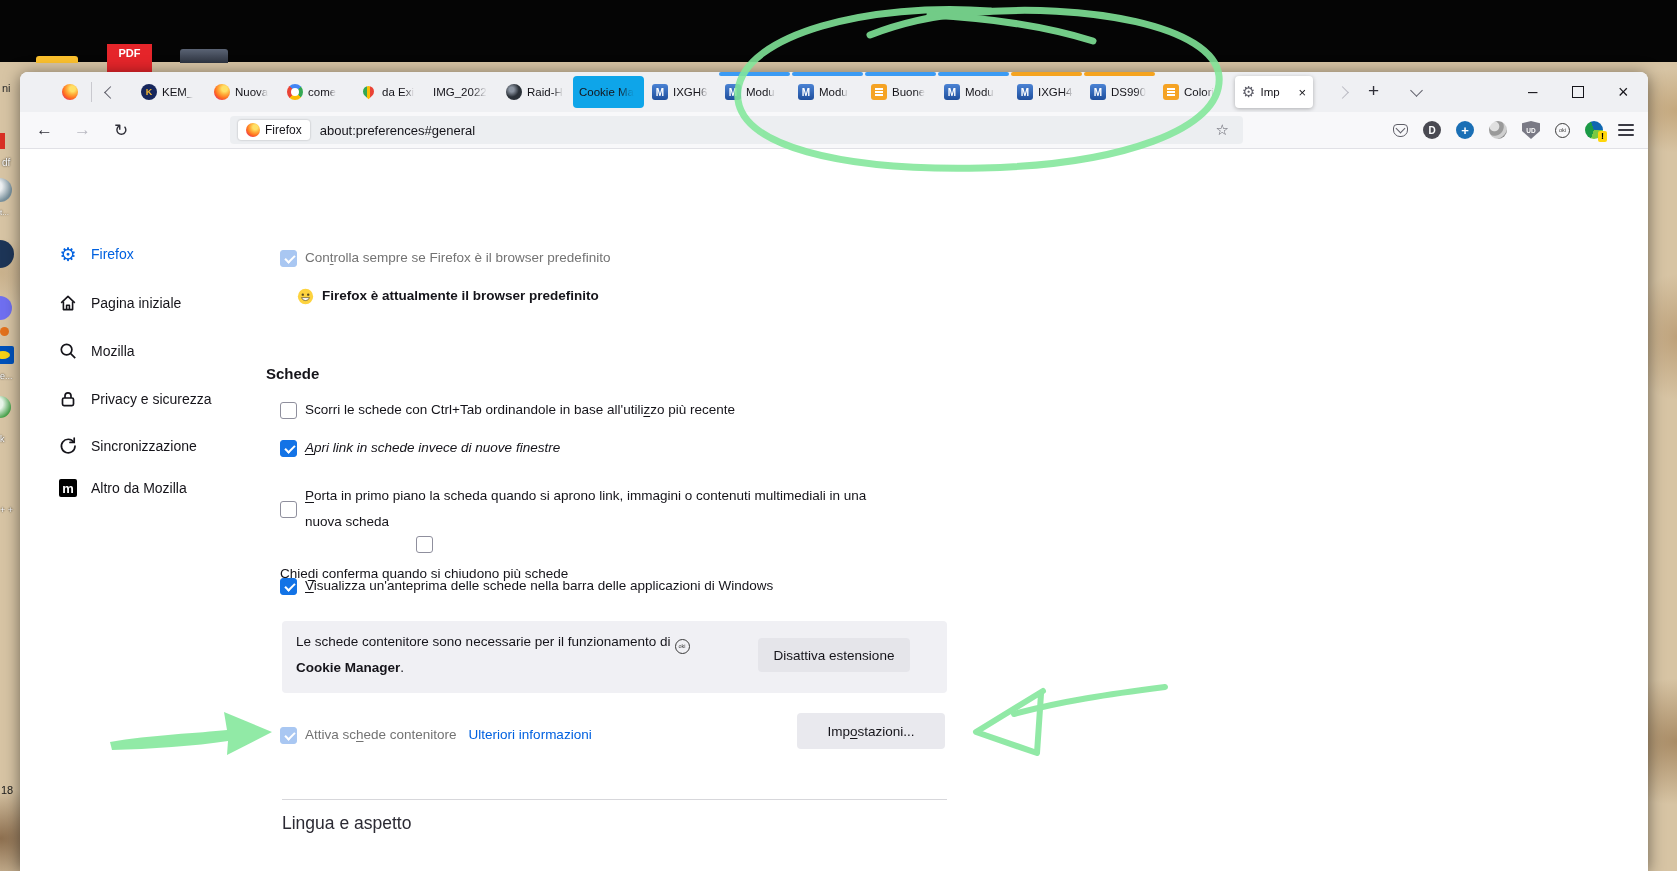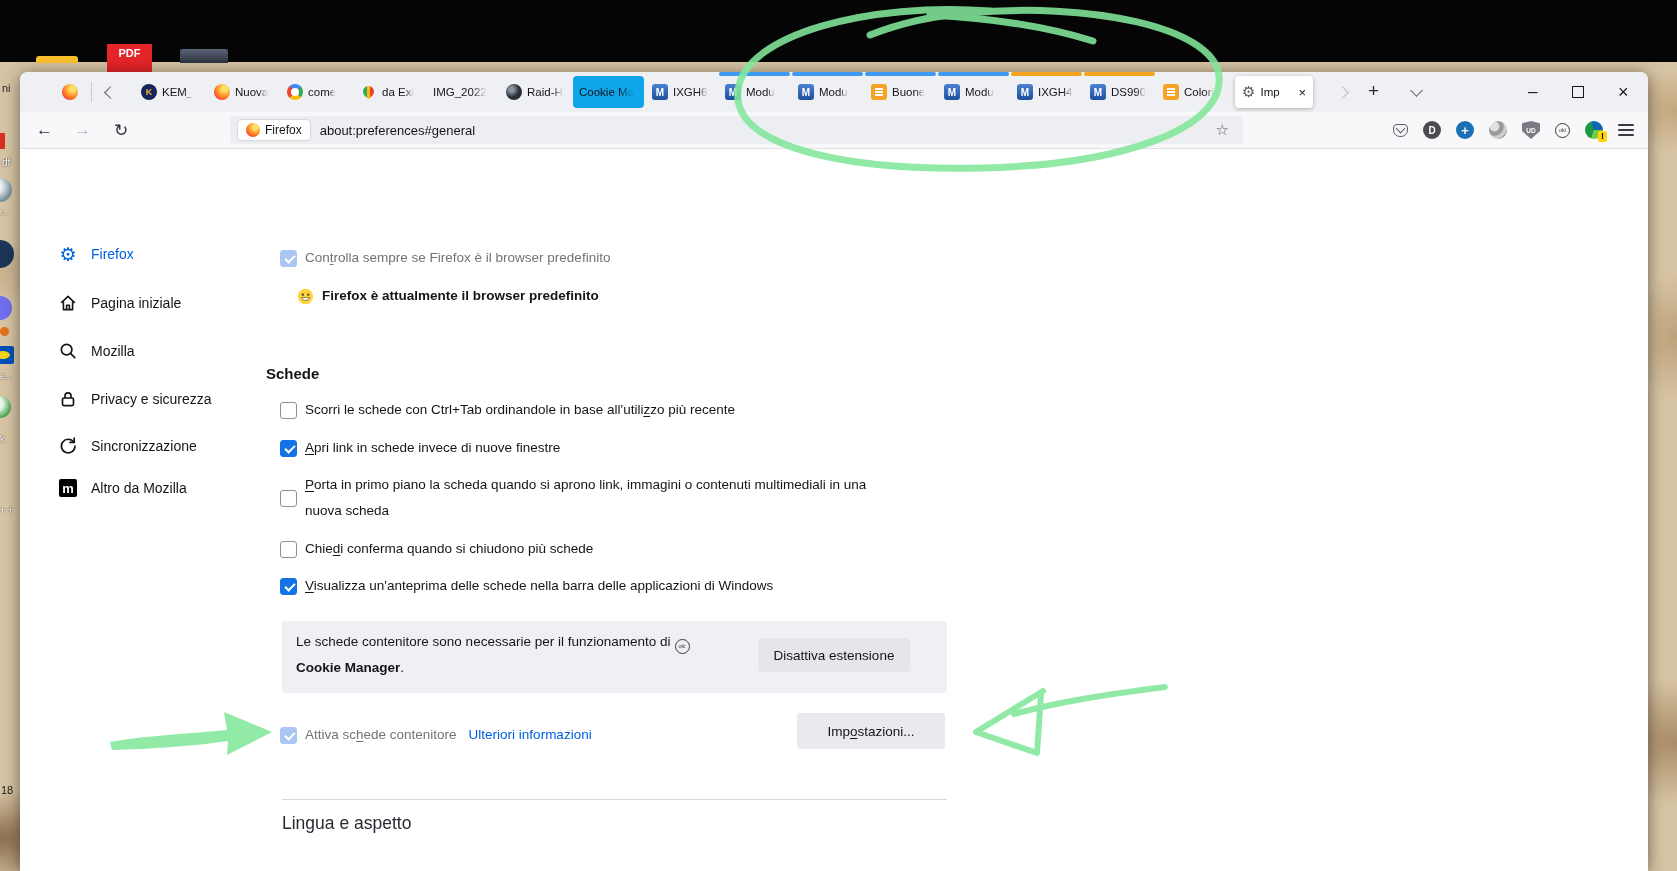--- a/index.html
+++ b/index.html
@@ -328,29 +328,29 @@
       <span class="cb dis"></span>
       <span class="lbl dim"><span>Con</span><span class="ak">t</span><span>rolla sempre se Firefox è il browser predefinito</span></span>
     </div>
 
     <div class="h-schede">Schede</div>
     <div id="schede-rows">
         <div class="crow" style="top: 248px;">
           <span class="cb"></span>
           <span class="lbl wrap"><span>Scorri le schede con Ctrl+Tab ordinandole in base all'utili</span><span class="ak">z</span><span>zo più recente</span></span>
         </div>
-        <div class="crow" style="top: 286px;">
+        <div class="crow" style="top: 286px; font-style: italic;">
           <span class="cb on"></span>
           <span class="lbl wrap"><span></span><span class="ak">A</span><span>pri link in schede invece di nuove finestre</span></span>
         </div>
-        <div class="crow" style="top: 323px;">
+        <div class="crow" style="top: 334px;">
           <span class="cb"></span>
           <span class="lbl wrap"><span></span><span class="ak">P</span><span>orta in primo piano la scheda quando si aprono link, immagini o contenuti multimediali in una nuova scheda</span></span>
         </div>
-        <div class="crow" style="top: 387px;">
+        <div class="crow" style="top: 387px; flex-direction: column;">
           <span class="cb"></span>
           <span class="lbl wrap"><span>Chie</span><span class="ak">d</span><span>i conferma quando si chiudono più schede</span></span>
         </div>
         <div class="crow" style="top: 424px;">
           <span class="cb on"></span>
           <span class="lbl wrap"><span></span><span class="ak">V</span><span>isualizza un'anteprima delle schede nella barra delle applicazioni di Windows</span></span>
         </div>
       </div>
 
     <div class="panel">

